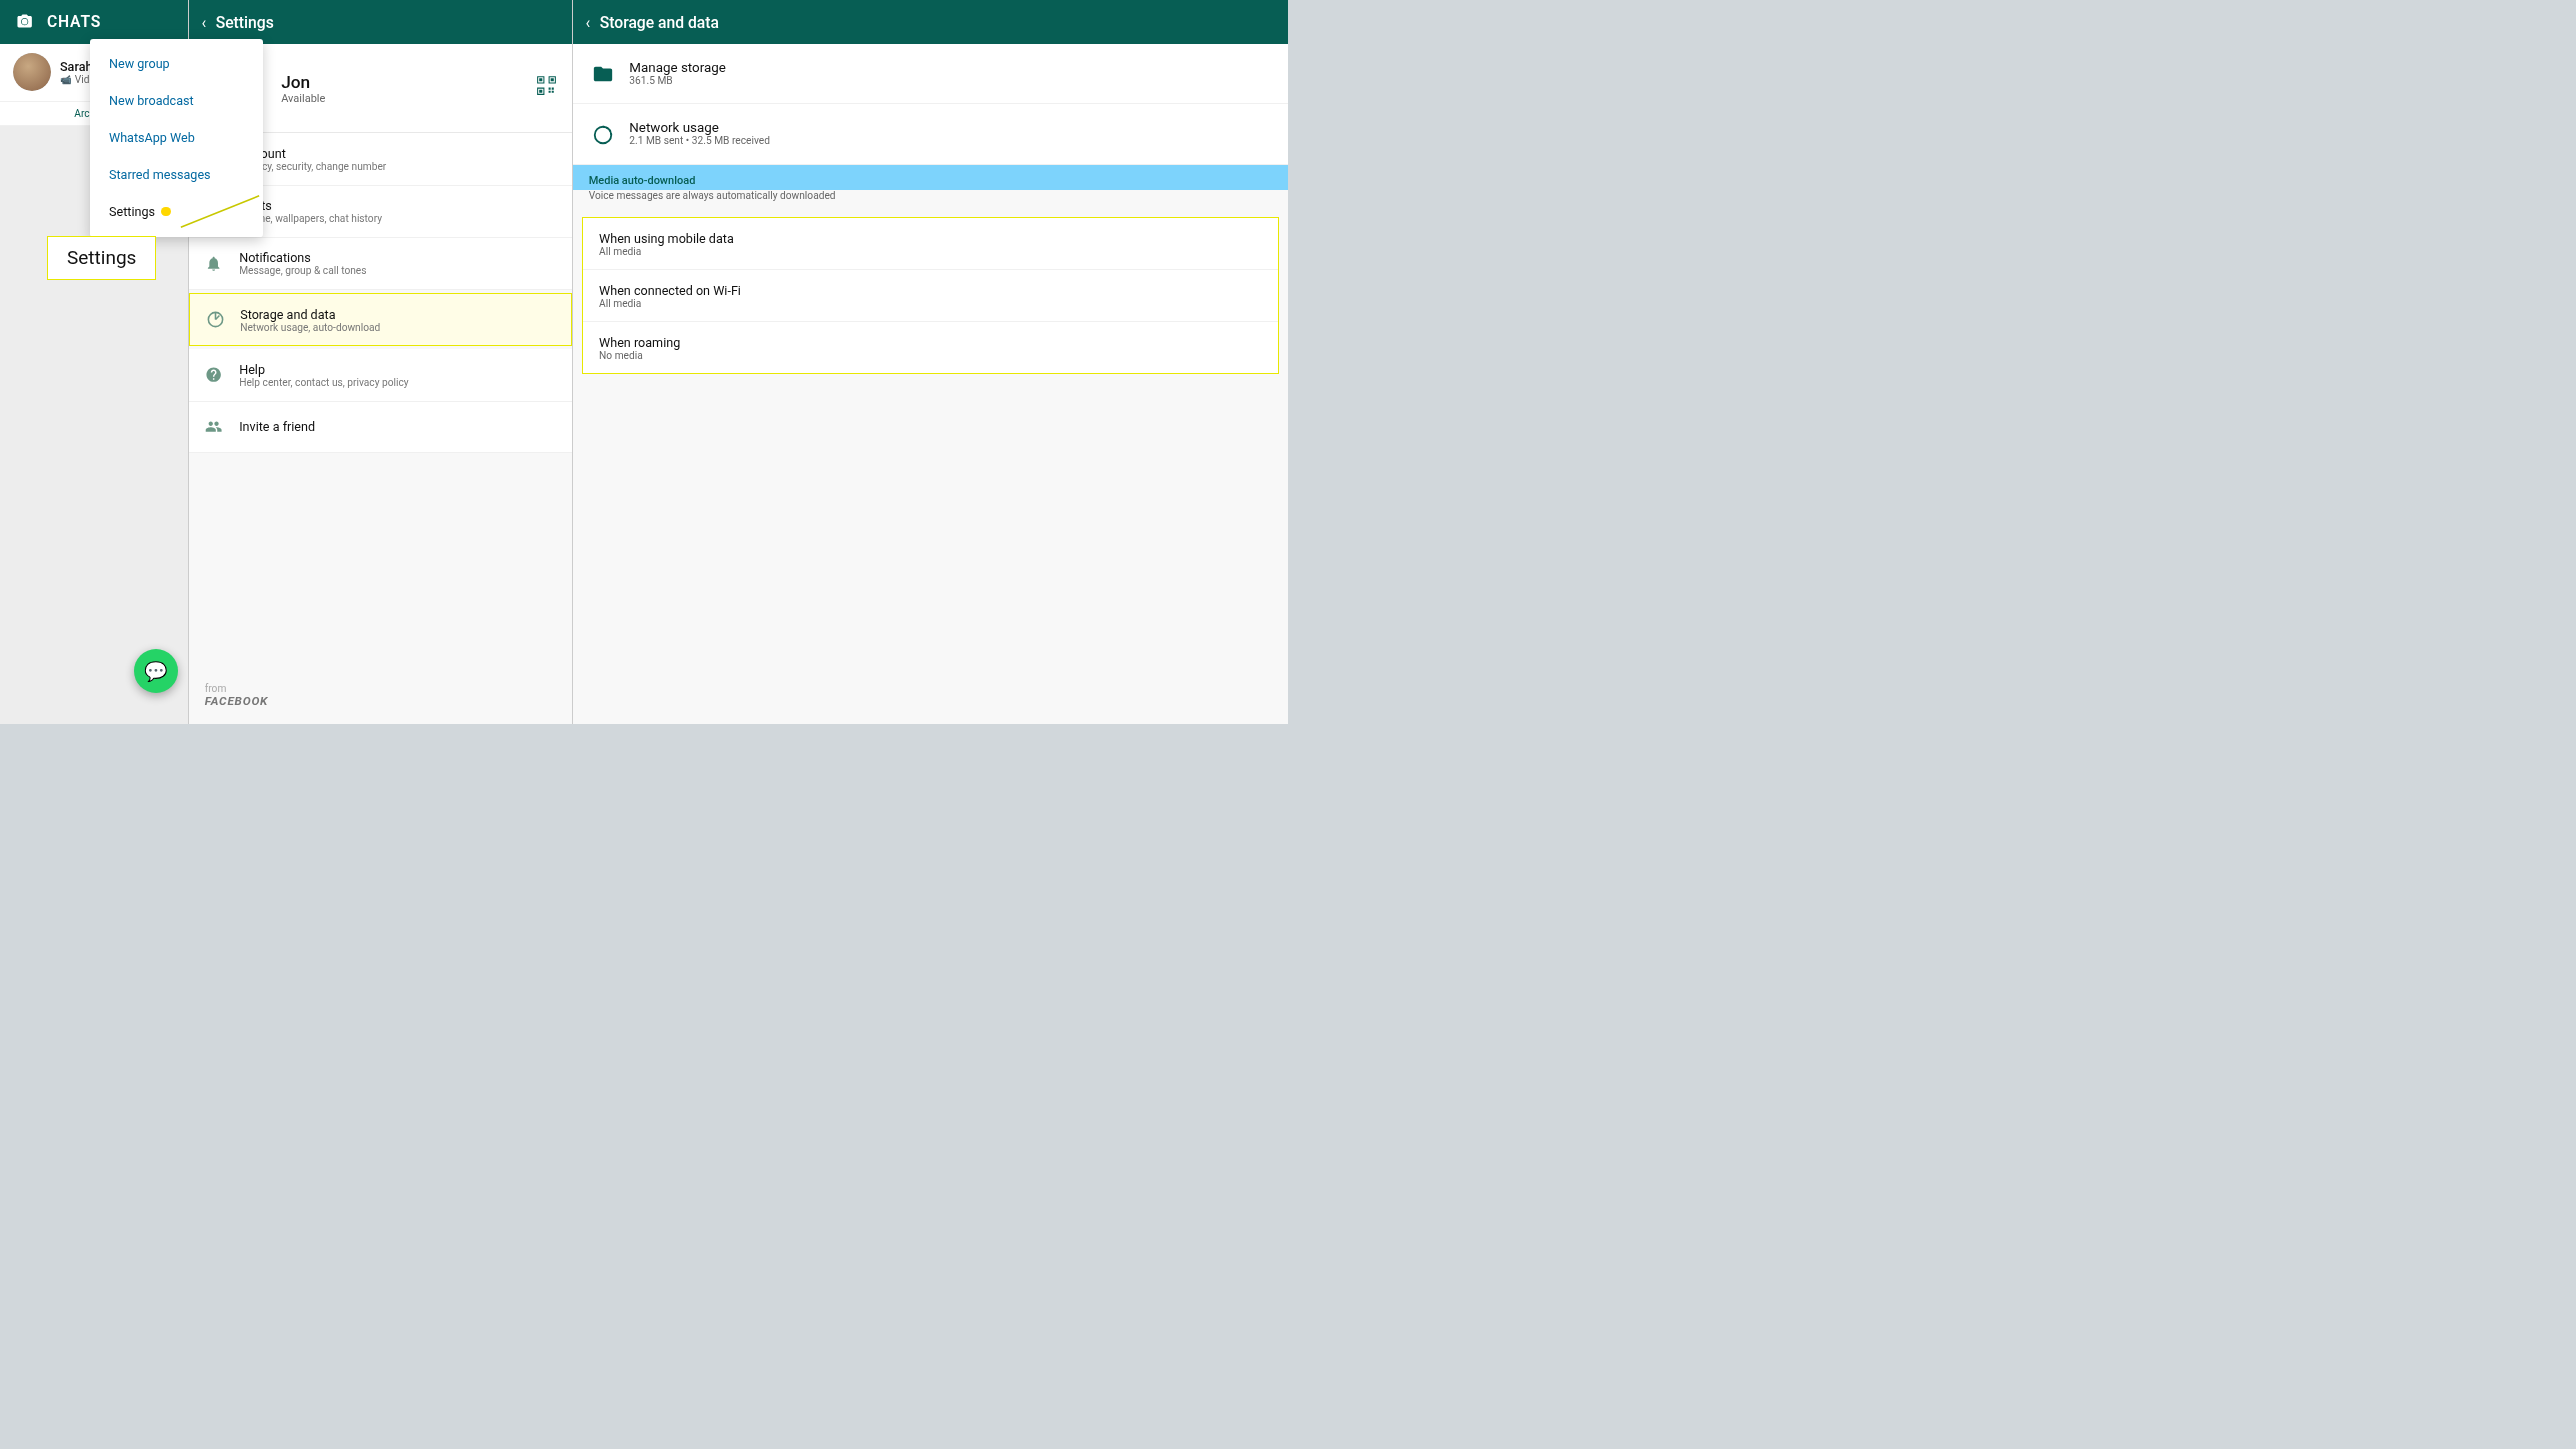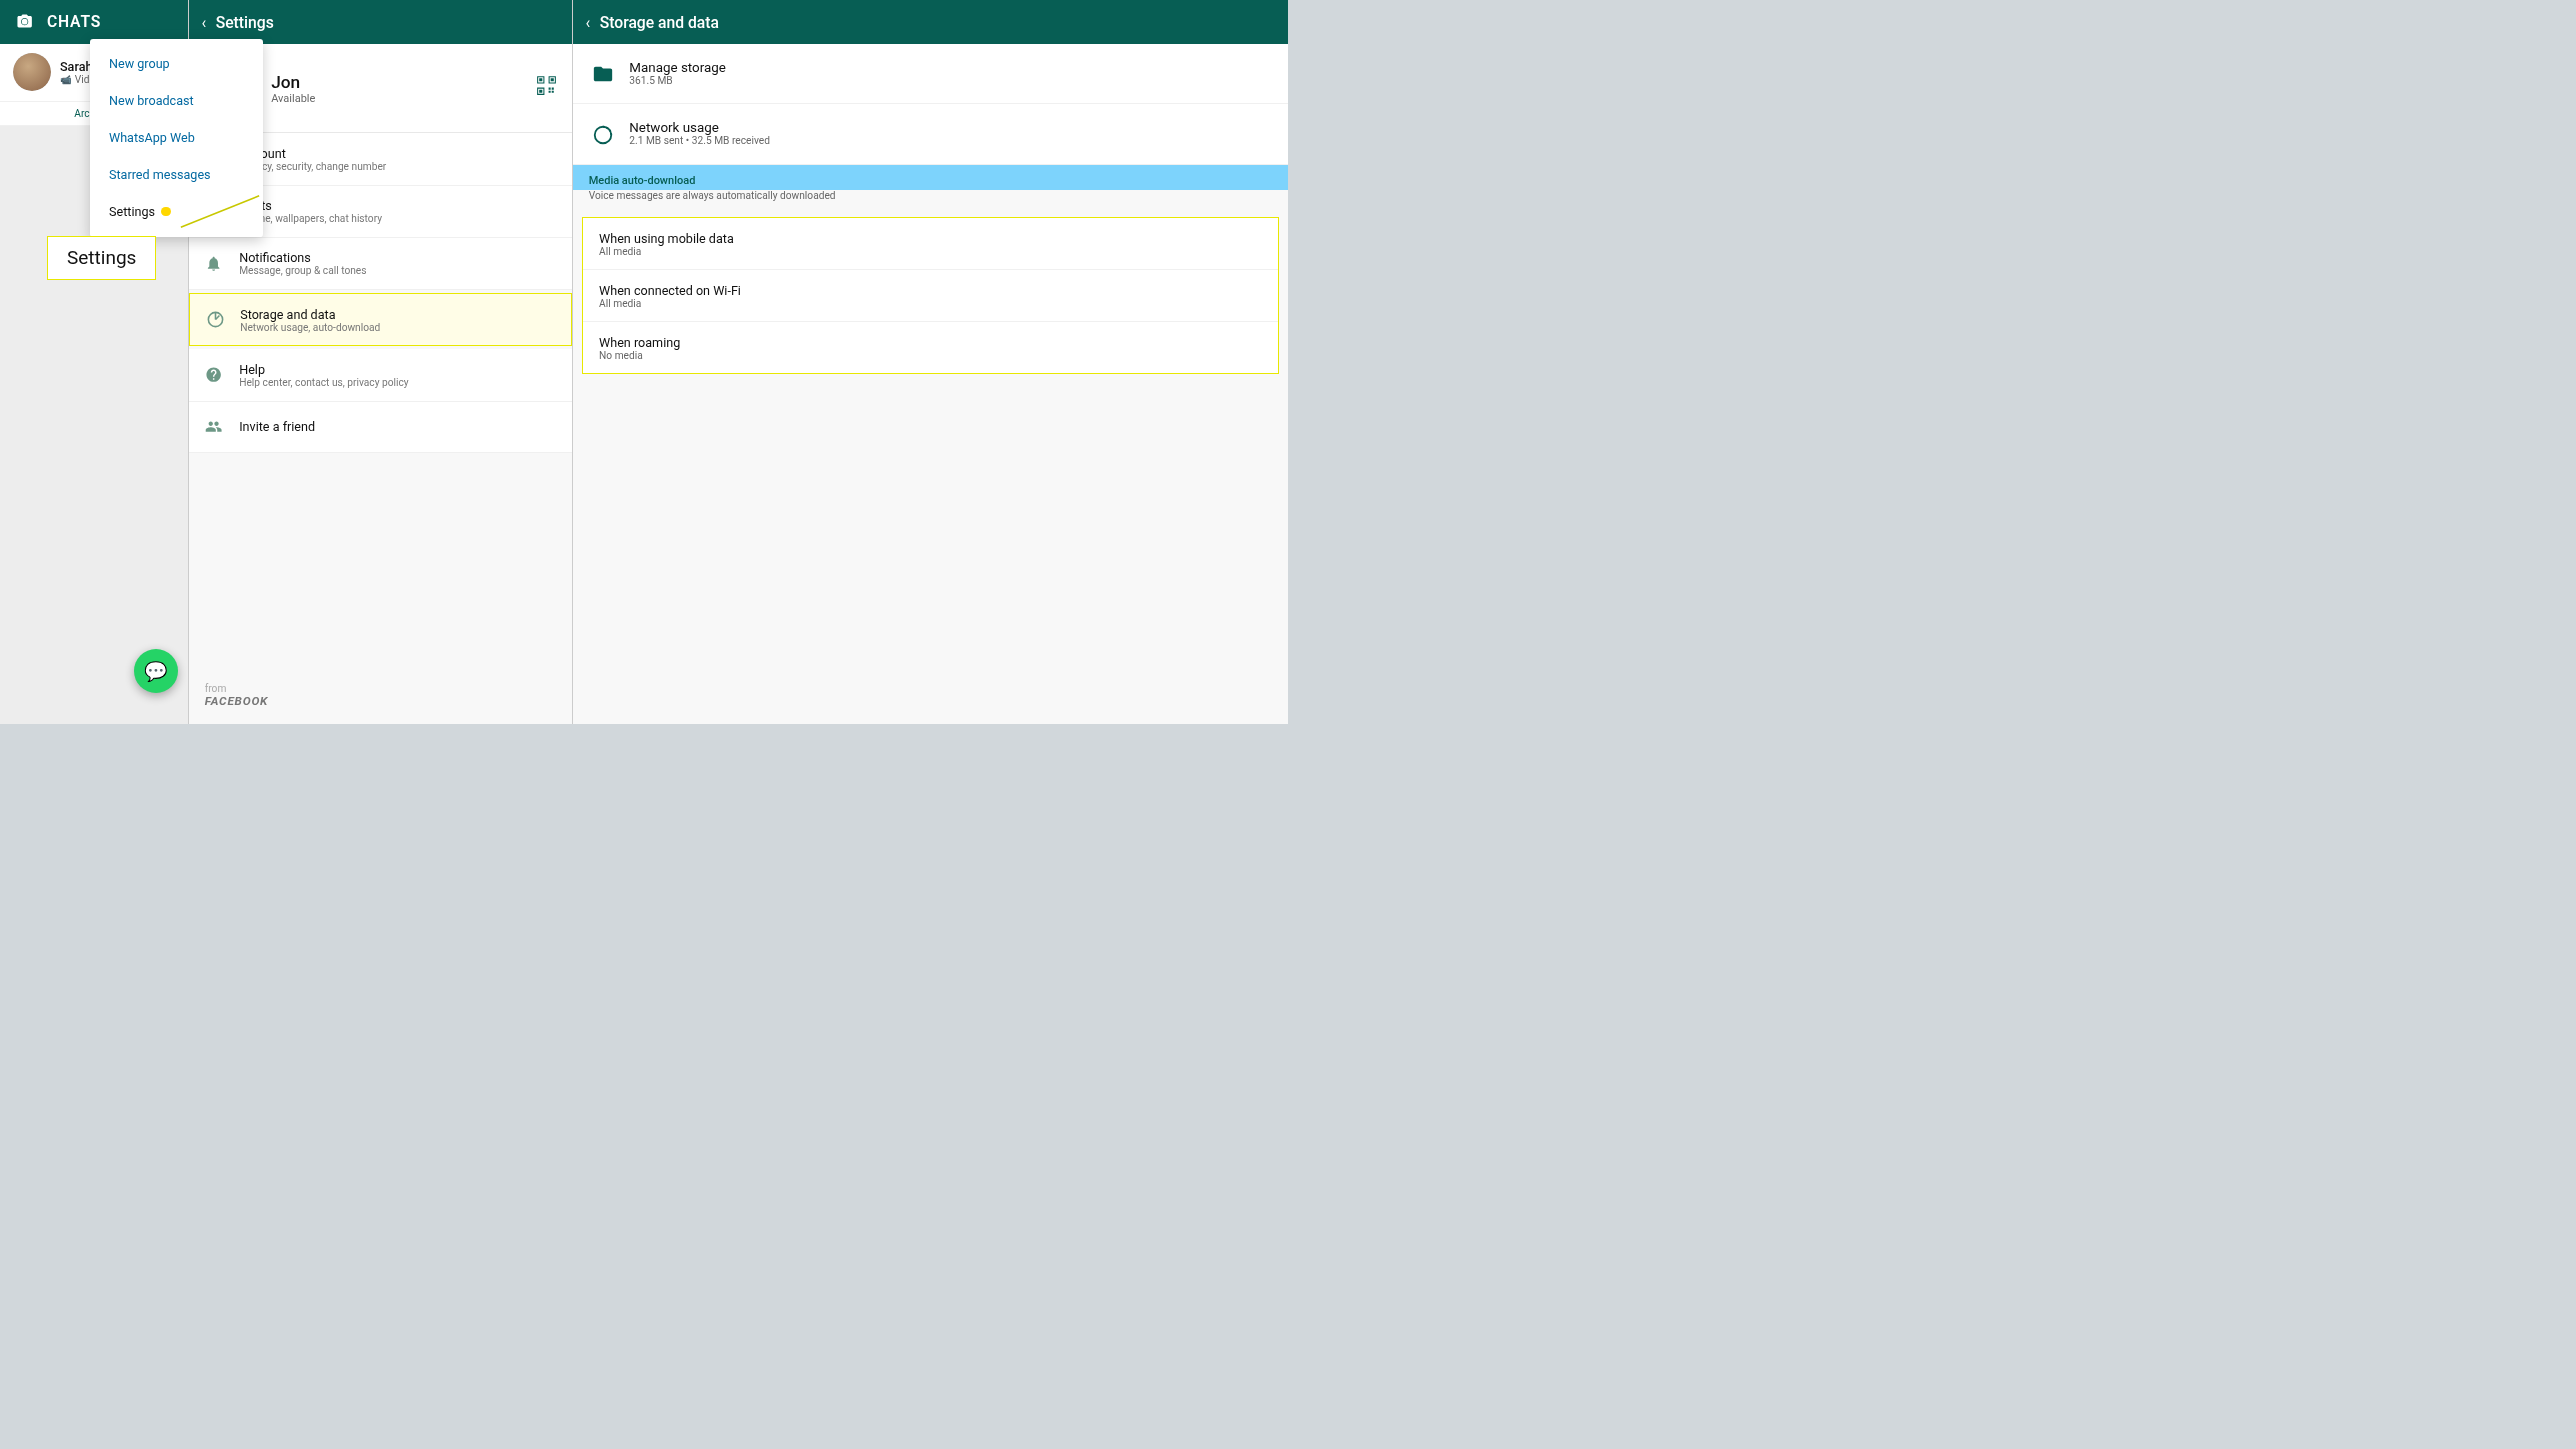--- a/index.html
+++ b/index.html
@@ -234,20 +234,21 @@
     .profile-avatar {
       width: 57px;
       height: 57px;
       border-radius: 50%;
       background: radial-gradient(circle at 40% 35%, #888, #444);
       flex-shrink: 0;
     }
 
     .profile-info {
       flex: 1;
+      margin-left: 10px;
     }
 
     .profile-name {
       font-size: 17.3px;
       font-weight: 500;
       color: #111;
     }
 
     .profile-status {
       font-size: 11px;

